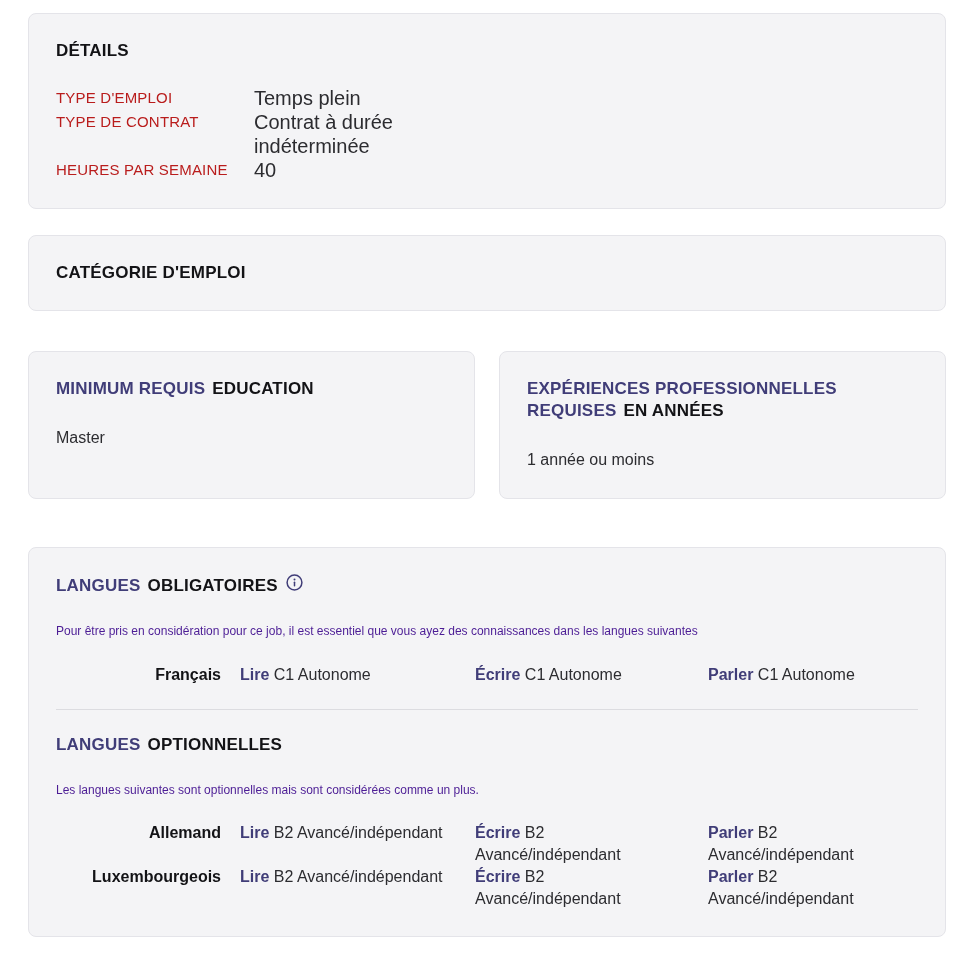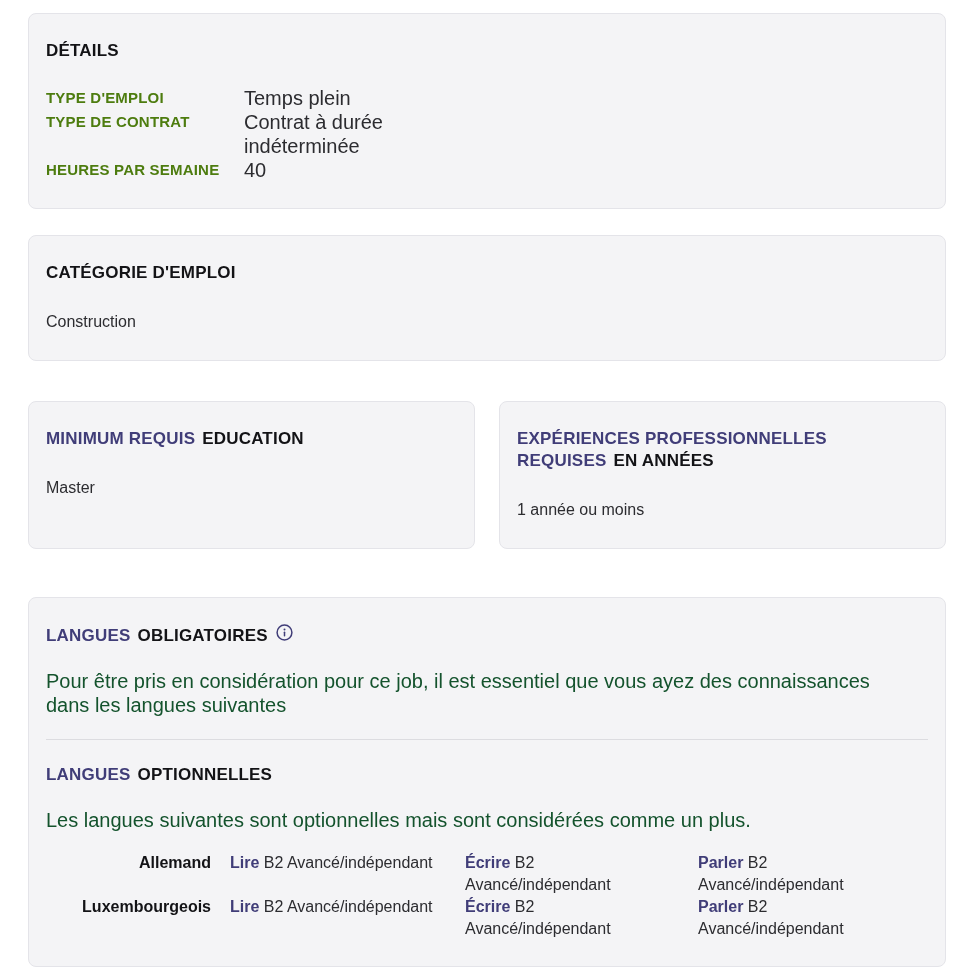--- a/index.html
+++ b/index.html
@@ -11,60 +11,60 @@
   .page {
     width: 974px;
     padding: 13px 28px 24px 28px;
   }
   .row { display: flex; gap: 24px; margin-bottom: 26px; }
   .row.gap-lg { margin-bottom: 40px; }
   .card {
     background: #f4f4f6;
     border: 1px solid #e4e4e9;
     border-radius: 8px;
-    padding: 26px 17px;
+    padding: 26px 27px;
     flex: 1 1 0;
   }
   .card.full { width: 100%; }
   .card h2 {
     font-size: 17px;
     font-weight: 800;
     color: #131316;
     letter-spacing: 0.2px;
     line-height: 22px;
     margin-bottom: 20px;
     hyphens: auto;
   }
   .accent { color: #403d78; }
   .h-gap { margin-right: 7px; }
 
   
   .kv-rows { margin-top: 24px; }
   .kv-row { display: grid; grid-template-columns: 198px 1fr; }
   .kv-label {
-    color: #4d7c0f;
-    font-weight: 700;
+    color: #b91c1c;
+    font-weight: 400;
     font-size: 15px;
     letter-spacing: 0.2px;
     line-height: 24px;
     text-transform: uppercase;
   }
   .kv-value {
     font-size: 20px;
     line-height: 24px;
     color: #2c2c30;
     max-width: 185px;
   }
   .card-value { font-size: 16px; line-height: 24px; color: #2c2c30; margin-top: 26px; }
   .card h2.mb0 { margin-bottom: 0; }
 
   
   .languages { margin-top: 48px; }
   .languages h2 { margin-bottom: 0; display: flex; align-items: center; }
-  .desc { font-size: 20px; line-height: 24px; color: #14532d; margin-top: 22px; max-width: 840px; }
+  .desc { font-size: 12px; line-height: 24px; color: #4c1d95; margin-top: 22px; max-width: 840px; }
   .info-icon { margin-left: 8px; display: inline-block; }
   .lang-table { margin-top: 20px; }
   .lang-row {
     display: grid;
     grid-template-columns: 184px 235px 233px 1fr;
     line-height: 22px;
     font-size: 16px;
   }
   .lang-row.tall { line-height: 24px; }
   .lang-name {
@@ -104,21 +104,20 @@
           <div class="kv-value">40</div>
         </div>
       </div>
     </section>
 
   </div>
 
   <div class="row gap-lg">
     <section class="card full">
       <h2 class="mb0">CATÉGORIE D'EMPLOI</h2>
-      <p class="card-value">Construction</p>
     </section>
   </div>
 
   <div class="row">
     <section class="card">
       <h2 class="mb0"><span class="accent h-gap">MINIMUM REQUIS</span><span>EDUCATION</span></h2>
       <p class="card-value">Master</p>
     </section>
 
     <section class="card">
@@ -136,20 +135,28 @@
         <svg width="17" height="17" viewBox="0 0 17 17" fill="none">
           <circle cx="8.5" cy="8.5" r="7.4" stroke="#403d78" stroke-width="1.5"></circle>
           <circle cx="8.5" cy="5.4" r="1" fill="#403d78"></circle>
           <rect x="7.75" y="7.5" width="1.5" height="5" rx="0.7" fill="#403d78"></rect>
         </svg>
       </span>
     </h2>
 
     <p class="desc">Pour être pris en considération pour ce job, il est essentiel que vous ayez des connaissances dans les langues suivantes</p>
 
+    <div class="lang-table">
+      <div class="lang-row tall">
+        <div class="lang-name">Français</div>
+        <div class="skill"><span class="skill-label">Lire</span> <span class="skill-value">C1 Autonome</span></div>
+        <div class="skill"><span class="skill-label">Écrire</span> <span class="skill-value">C1 Autonome</span></div>
+        <div class="skill"><span class="skill-label">Parler</span> <span class="skill-value">C1 Autonome</span></div>
+      </div>
+    </div>
 
     <hr class="divider">
 
     <h2 class="subhead">
       <span class="accent h-gap">LANGUES</span>
       <span>OPTIONNELLES</span>
     </h2>
 
     <p class="desc">Les langues suivantes sont optionnelles mais sont considérées comme un plus.</p>
 

